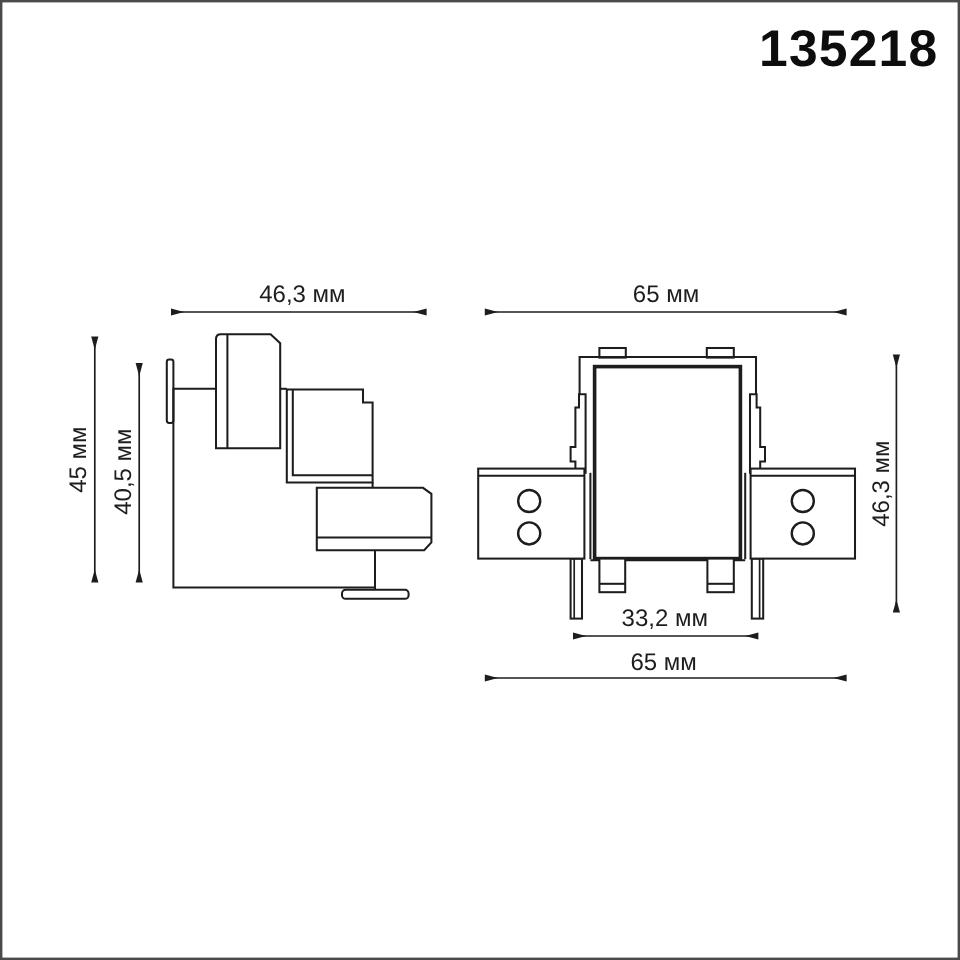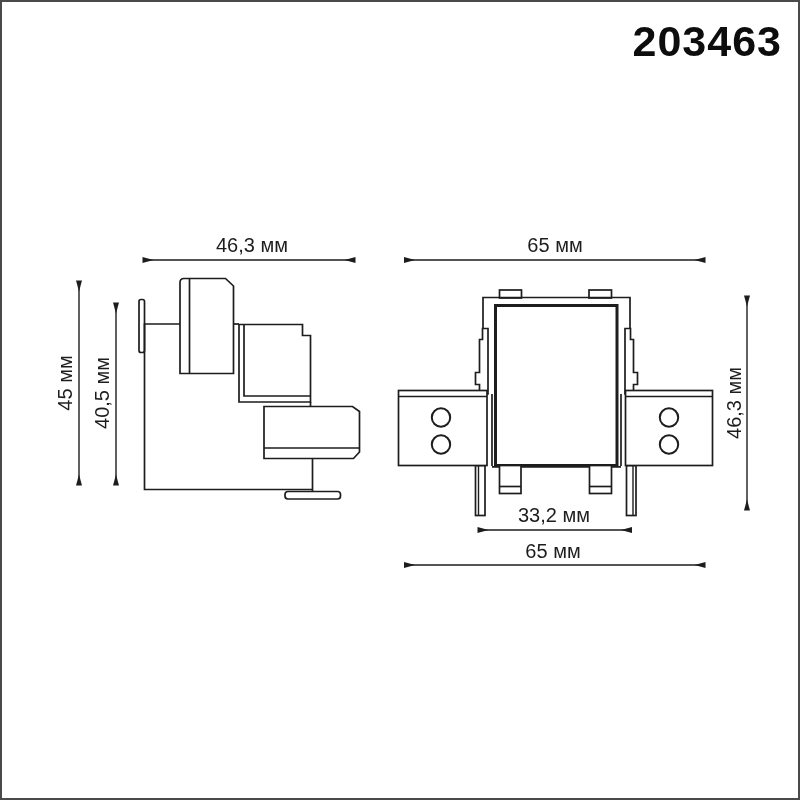--- a/index.html
+++ b/index.html
@@ -30,21 +30,21 @@
   .dim-label{
     font-family:"Liberation Sans","DejaVu Sans",sans-serif;
     font-size:20px;
     fill:#1d1d1d;
   }
   .hole{stroke:#1d1d1d;stroke-width:2;fill:#ffffff;}
 </style>
 </head>
 <body>
 
-<div class="part-number">203463</div>
+<div class="part-number">135218</div>
 
 <svg class="drawing" width="800" height="800" viewBox="0 0 800 800">
   <defs>
     <marker id="ah" markerUnits="userSpaceOnUse" markerWidth="12" markerHeight="8" refX="11" refY="4" orient="auto-start-reverse">
       <path d="M0.5,4 L11.5,1 L11.5,7 Z" fill="#1d1d1d"></path>
     </marker>
   </defs>
 
   <g>
 

